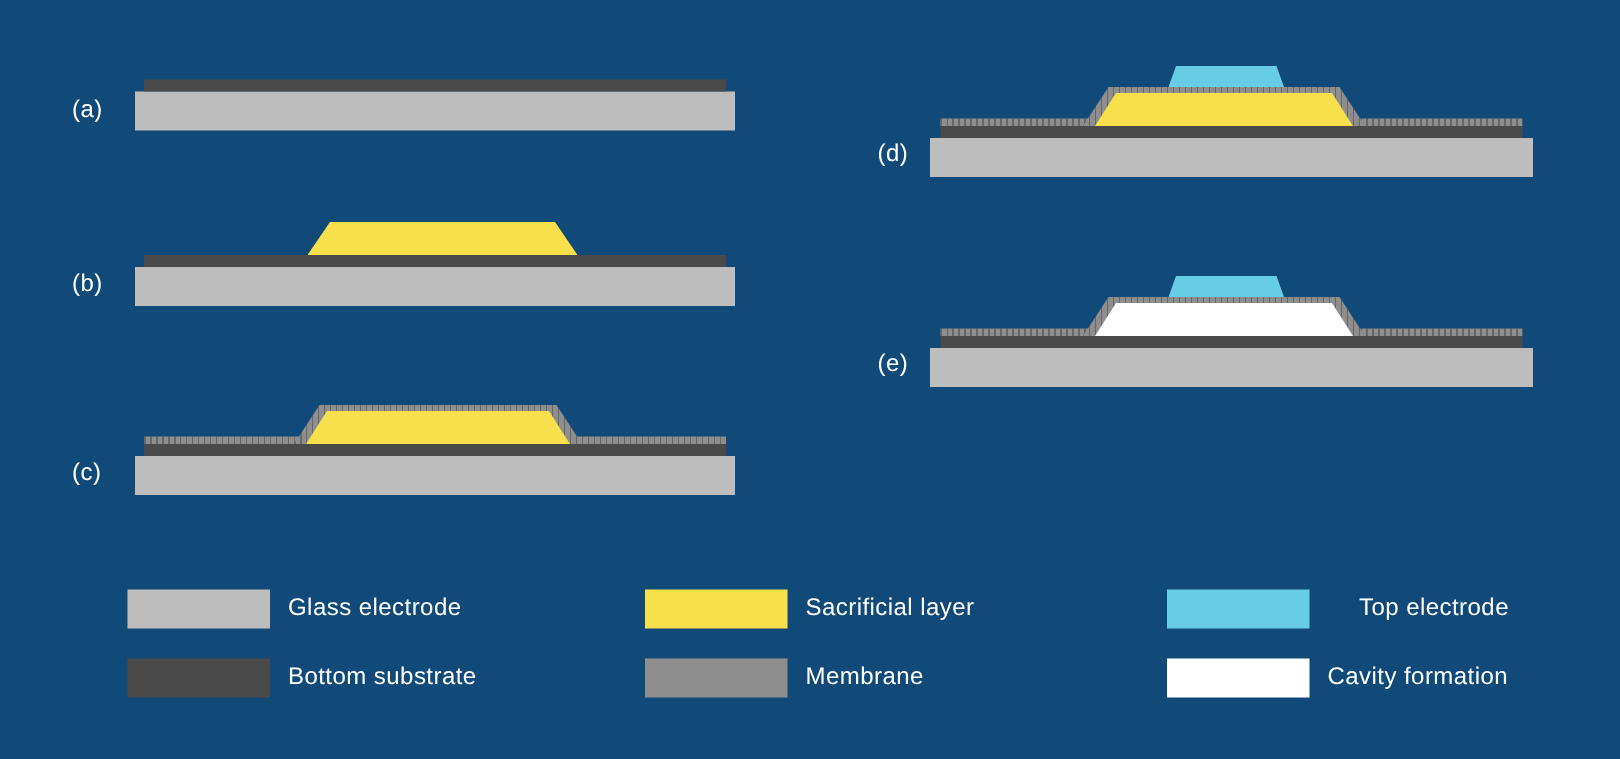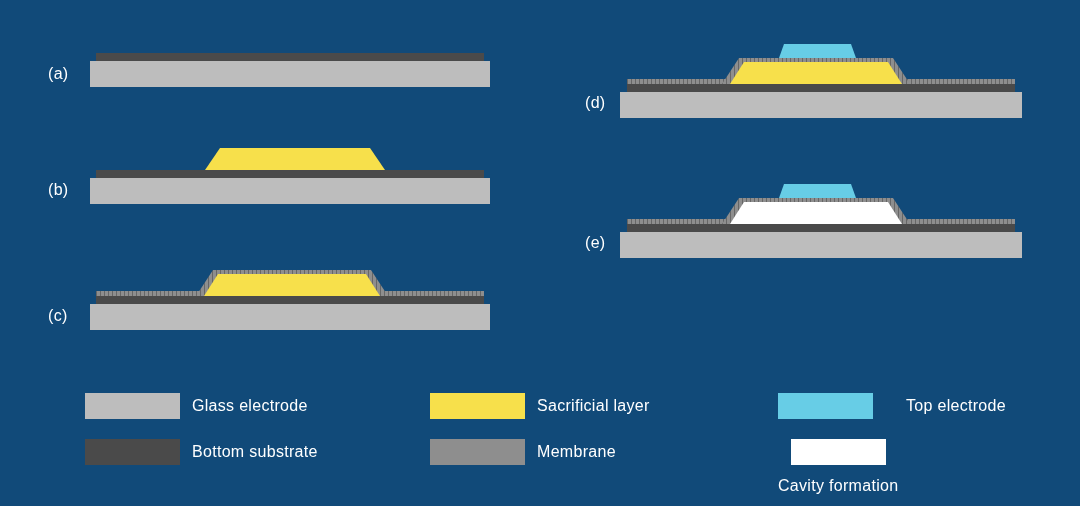--- a/index.html
+++ b/index.html
@@ -108,18 +108,18 @@
   </div>
   <div class="abs legend-item" style="left:430px; top:439px;text-align:center;">
     <span class="swatch sw-mem"></span>
     <span class="legend-label">Membrane</span>
   </div>
 
   <div class="abs legend-item" style="left:778px; top:393px;gap:33px;">
     <span class="swatch sw-top"></span>
     <span class="legend-label">Top electrode</span>
   </div>
-  <div class="abs legend-item" style="left:778px; top:439px;flex-direction:column;">
+  <div class="abs legend-item" style="left:778px; top:439px;">
     <span class="swatch sw-cavity"></span>
     <span class="legend-label">Cavity formation</span>
   </div>
 
 </div>
 
 </body></html>

